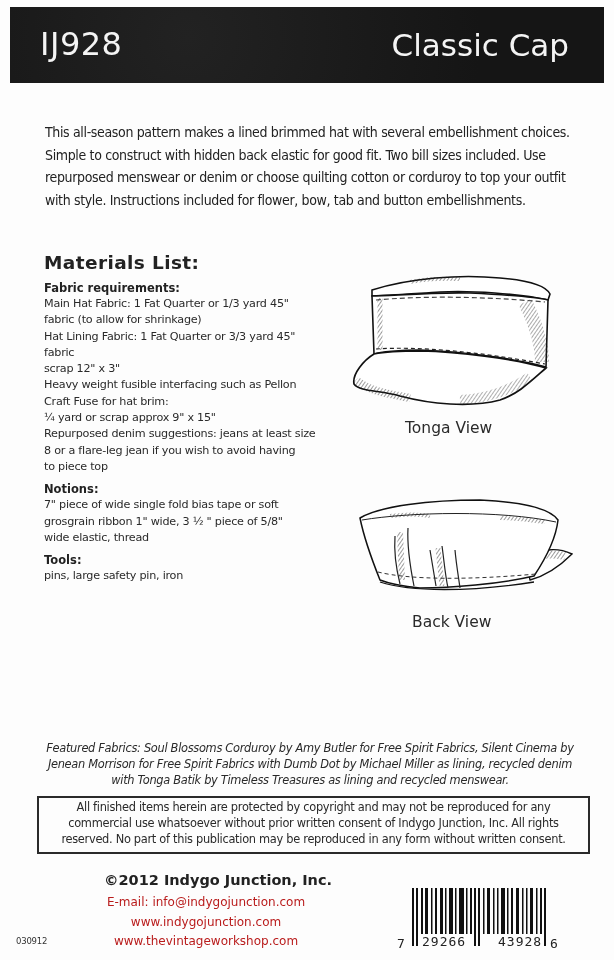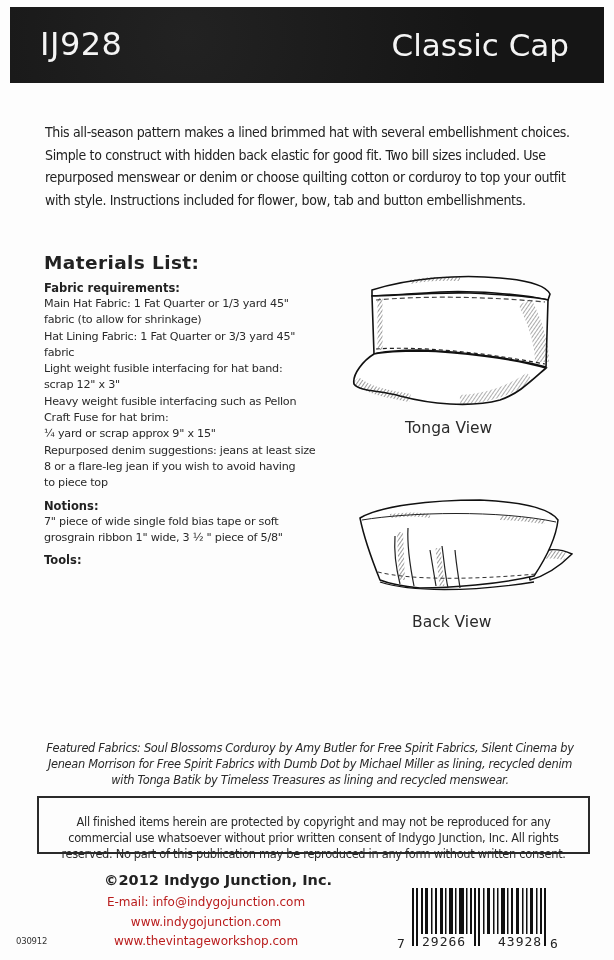--- a/index.html
+++ b/index.html
@@ -59,21 +59,21 @@
     .caption-back  { left: 412px; top: 613px; }
     .featured {
       position: absolute; left: 36px; top: 740px; width: 548px;
       text-align: center; font-size: 11.4px; line-height: 16px; color: #2a2a2a;
       letter-spacing: -0.3px;
       font-style: italic;
     }
     .copyright-box {
       position: absolute; left: 37px; top: 796px; width: 553px; height: 58px;
       border: 2px solid #2a2a2a;
-      padding: 16px 8px 0 8px;
+      padding: 1px 8px 0 8px;
       text-align: center; font-size: 11.4px; line-height: 16px; color: #2a2a2a;
       letter-spacing: -0.3px;
     }
     .footer-company {
       position: absolute; left: 104px; top: 872px;
       font-size: 14.5px; font-weight: bold; color: #222;
     }
     .footer-contact {
       position: absolute; left: 96px; top: 893px; width: 220px;
       text-align: center; font-size: 12px; line-height: 19.5px; color: #b91c1c;
@@ -102,38 +102,39 @@
 
 <div class="materials">
   <h2>Materials List:</h2>
 
   <div class="section">
     <h3>Fabric requirements:</h3>
     <div class="line">Main Hat Fabric:  1 Fat Quarter or 1/3 yard 45"</div>
     <div class="line">fabric (to allow for shrinkage)</div>
     <div class="line">Hat Lining Fabric:  1 Fat Quarter or 3/3 yard 45"</div>
     <div class="line">fabric</div>
-    <div class="line">Light weight fusible interfacing for hat band:</div>
     <div class="line">scrap 12" x  3"</div>
     <div class="line">Heavy weight fusible interfacing such as Pellon</div>
     <div class="line">Craft Fuse for hat brim:</div>
     <div class="line">¼ yard or scrap approx 9" x 15"</div>
     <div class="line">Repurposed denim suggestions:  jeans at least size</div>
     <div class="line">8 or a flare-leg jean if you wish to avoid having</div>
     <div class="line">to piece top</div>
   </div>
 
   <div class="section">
     <h3>Notions:</h3>
     <div class="line">7" piece of wide single fold bias tape or soft</div>
     <div class="line">grosgrain ribbon 1" wide, 3 ½ " piece of 5/8"</div>
+    <div class="line">wide elastic, thread</div>
   </div>
 
   <div class="section">
     <h3>Tools:</h3>
+    <div class="line">pins, large safety pin, iron</div>
   </div>
 </div>
 
 <svg class="illus illus-front" viewBox="0 0 240 140">
   <defs>
     <pattern id="hatch" width="3" height="3" patternUnits="userSpaceOnUse" patternTransform="rotate(35)">
       <line x1="0" y1="0" x2="0" y2="3" stroke="#222" stroke-width="0.9"></line>
     </pattern>
   </defs>
 

